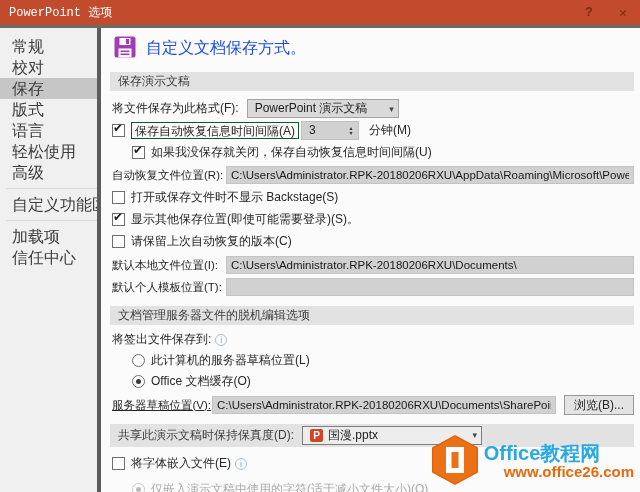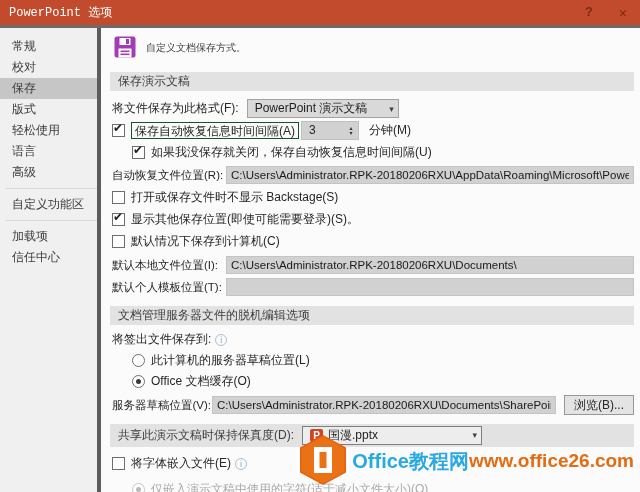--- a/index.html
+++ b/index.html
@@ -20,30 +20,30 @@
     width:34px; height:25px; display:flex; align-items:center; justify-content:center;
     color:#7F2B13; font-size:13px; font-weight:bold; cursor:default;
   }
   .title-underline { height:3px; background:#6B6B6B; }
 
   
   .dlg-body { display:flex; height:464px; }
   .sidebar { width:97px; background:#F0F0F0; padding-top:8px; flex:none; }
   .side-item {
     height:21px; line-height:21px; padding-left:12px; color:#3C3C3C;
-    white-space:nowrap; cursor:default; font-size:12px;
+    white-space:nowrap; cursor:default; font-size:16px;
   }
   .side-item.selected { background:#C6C6C6; }
   .side-divider { height:1px; background:#D8D8D8; margin:5px 0 5px 6px; }
   .vsplit { width:4px; background:#5C5C5C; flex:none; }
   .main { flex:1; background:#FBFBFB; position:relative; padding:0 6px 0 9px; overflow:hidden; }
 
   
   .page-header { display:flex; align-items:center; gap:9px; margin:7px 0 0 3px; height:26px; }
-  .page-header .hdr-text { font-size:10px; color:#404040;font-family:Liberation Serif, serif; }
+  .page-header .hdr-text { font-size:16px; color:#1d4ed8;font-family:Liberation Serif, serif; }
 
   .band {
     background:#E2E2E2; color:#3D3D3D; height:19px; line-height:19px;
     padding-left:8px; margin-top:11px; width:100%; white-space:nowrap;
   }
   .band.with-drop { height:23px; display:flex; align-items:center; gap:8px; }
 
   .row { display:flex; align-items:center; margin-left:2px; white-space:nowrap; }
   .indent { margin-left:22px; }
   .lbl { color:#262626; }
@@ -94,23 +94,23 @@
   }
 
   .pptx-ico {
     width:13px; height:13px; background:#D14524; border-radius:2px; color:#fff;
     font-size:10px; font-weight:bold; text-align:center; line-height:13px;
     flex:none; margin-right:5px;
   }
 
   
   .watermark { position:absolute; right:6px; bottom:4px; display:flex; align-items:center; gap:6px; }
-  .wm-text { display:flex; flex-direction:row; line-height:1.05; }
+  .wm-text { display:flex; flex-direction:column; line-height:1.05; }
   .wm-title { color:#29A9E1; font-size:20px; font-weight:bold; }
-  .wm-url { color:#E66A0F; font-size:19px; font-weight:bold; }
+  .wm-url { color:#E66A0F; font-size:15px; font-weight:bold;margin-left:20px; }
 
   
   .mt3{margin-top:3px;} .mt4{margin-top:4px;} .mt5{margin-top:5px;}
   .mt6{margin-top:6px;} .mt8{margin-top:8px;} .mt9{margin-top:9px;}
 </style>
 </head>
 <body>
 
 <div class="titlebar">
   <div class="title">PowerPoint 选项</div>
@@ -118,22 +118,22 @@
   <div class="tb-btn">✕</div>
 </div>
 <div class="title-underline"></div>
 
 <div class="dlg-body">
   <div class="sidebar">
     <div class="side-item">常规</div>
     <div class="side-item">校对</div>
     <div class="side-item selected">保存</div>
     <div class="side-item">版式</div>
+    <div class="side-item">语言</div>
     <div class="side-item">轻松使用</div>
-    <div class="side-item">语言</div>
     <div class="side-item">高级</div>
     <div class="side-divider"></div>
     <div class="side-item">自定义功能区</div>
     <div class="side-divider"></div>
     <div class="side-item">加载项</div>
     <div class="side-item">信任中心</div>
   </div>
 
   <div class="vsplit"></div>
 
@@ -197,21 +197,21 @@
 
     <div class="row mt5">
       <span class="cb">
           <span class="mark">✔</span>
         </span>
       <span class="lbl">显示其他保存位置(即使可能需要登录)(S)。</span>
     </div>
 
     <div class="row mt5">
       <span class="cb"></span>
-      <span class="lbl">默认情况下保存到计算机(C)</span>
+      <span class="lbl">请保留上次自动恢复的版本(C)</span>
     </div>
 
     <div class="row mt6 path-row">
       <span class="path-lbl">默认本地文件位置(I):</span>
       <input class="path-input" type="text" value="C:\Users\Administrator.RPK-20180206RXU\Documents\" style="">
     </div>
 
     <div class="row mt4 path-row">
       <span class="path-lbl">默认个人模板位置(T):</span>
       <input class="path-input" type="text" value="" style="">
@@ -228,21 +228,21 @@
       <span class="radio"></span>
       <span class="lbl">此计算机的服务器草稿位置(L)</span>
     </div>
 
     <div class="row mt4 indent">
       <span class="radio on"></span>
       <span class="lbl">Office 文档缓存(O)</span>
     </div>
 
     <div class="row mt5 path-row">
-      <span class="path-lbl" style="width:100px;">服务器草稿位置(V):</span>
+      <span class="path-lbl" style="width:100px;text-decoration:underline;">服务器草稿位置(V):</span>
       <input class="path-input" type="text" value="C:\Users\Administrator.RPK-20180206RXU\Documents\SharePoint 草稿\" style="">
       <button class="browse-btn">浏览(B)...</button>
     </div>
 
     <div class="band with-drop" style="margin-top:9px;">
       <span>共享此演示文稿时保持保真度(D):</span>
       <div class="ddown" style="width:180px; background:#EDEDED; border-color:#7E7E7E;">
         <span class="pptx-ico">P</span>
         <span>国漫.pptx</span>
         <span class="arrow">▾</span>

